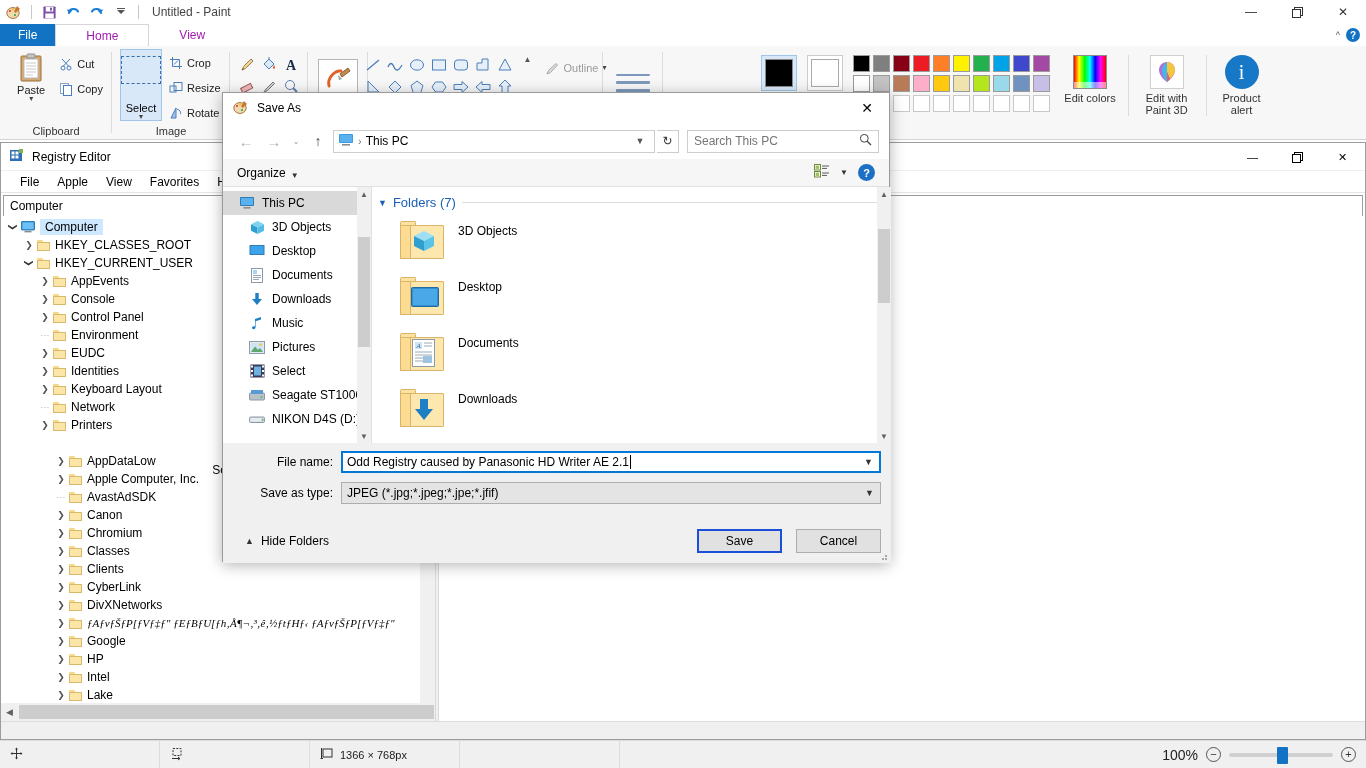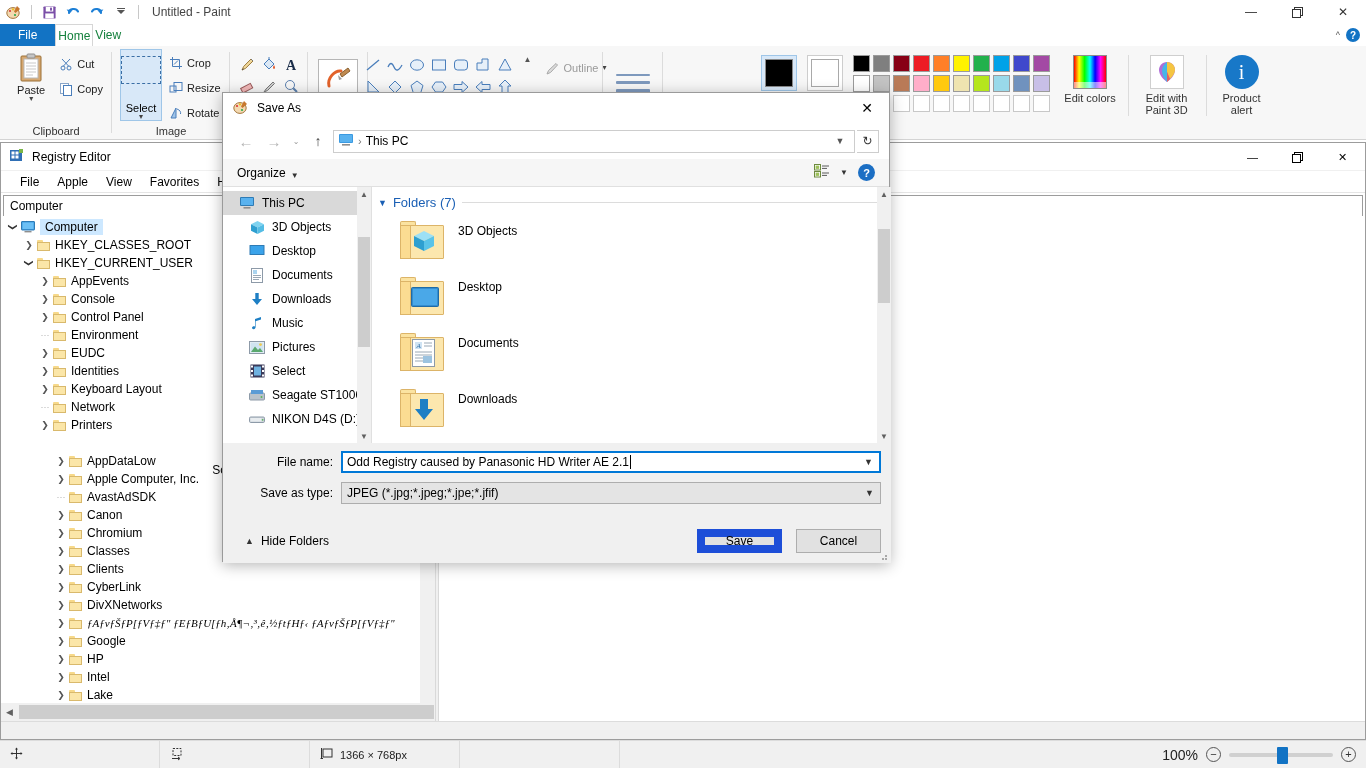--- a/index.html
+++ b/index.html
@@ -22,21 +22,21 @@
   }
   .qat { display:flex; align-items:center; gap:4px; padding-left:4px; height:24px; }
   .qat-icon { width:20px; height:20px; display:flex; align-items:center; justify-content:center; }
   .qat-sep { width:1px; height:14px; background:#c8c8c8; margin:0 3px; }
   .paint-title-text { margin-left:10px; color:#444; font-size:12px; }
 
   .win-controls { position:absolute; right:0; top:0; height:24px; display:flex; }
   .win-btn { width:46px; height:24px; display:flex; align-items:center; justify-content:center; color:#333; font-size:12px; }
 
   .tab-strip { position:absolute; left:0; top:24px; width:1366px; height:22px; background:#fff; display:flex; }
-  .tab { height:22px; padding:0 2px; display:flex; align-items:center; font-size:12px; color:#15803d; }
+  .tab { height:22px; padding:0 30px; display:flex; align-items:center; font-size:12px; color:#a21caf; }
   .tab.file { background:#1273c4; color:#fff; font-weight:400; padding:0 18px; }
   .tab.active { background:#fff; border-left:1px solid #d6d6d6; border-right:1px solid #d6d6d6; border-top:1px solid #d6d6d6; }
   .tab-help { position:absolute; right:6px; top:24px; height:22px; display:flex; align-items:center; gap:6px; }
   .help-circle { width:14px;height:14px;border-radius:50%;background:#1273c4;color:#fff;font-size:10px;display:flex;align-items:center;justify-content:center; font-weight:bold;}
 
   .ribbon {
     position:absolute; left:0; top:46px; width:1366px; height:94px;
     background:#f7f7f7; border-bottom:1px solid #d4d4d4;
     display:flex; align-items:stretch;
   }
@@ -167,21 +167,21 @@
   .fld-input { flex:1; height:22px; margin-right:10px; background:#fff; border:2px solid #0078d7; display:flex; align-items:center; padding-left:4px; }
   .fld-input .val { font-size:12px; color:#000; }
   .fld-caret { width:1px; height:14px; background:#000; margin-left:1px; }
   .fld-v { margin-left:auto; padding-right:6px; color:#333; font-size:9px; }
   .fld-select { flex:1; height:22px; margin-right:10px; background:#e4e4e4; border:1px solid #adadad; display:flex; align-items:center; padding-left:5px; }
 
   .sa-bottom { display:flex; align-items:center; margin-top:22px; padding:0 10px 0 22px; }
   .hidefolders { font-size:12px; color:#000; display:flex; align-items:center; gap:7px; }
   .btn-row { margin-left:auto; display:flex; gap:14px; }
   .dlg-btn { width:85px; height:24px; background:#e1e1e1; border:1px solid #adadad; font-size:12px; color:#000; display:flex; align-items:center; justify-content:center; }
-  .dlg-btn.primary { border:8px solid #1d4ed8; background:#e1e1e1; }
+  .dlg-btn.primary { border:2px solid #1d4ed8; background:#e1e1e1; }
   .resize-grip { position:absolute; right:3px; bottom:3px; width:10px;height:10px; }
 
   .mini-icon { display:inline-flex; align-items:center; justify-content:center; }
 </style>
 </head>
 <body>
 
 <div id="root">
 
   <div class="paint-window">
@@ -979,20 +979,29 @@
               <rect x="4" y="11" width="8" height="1.6" fill="#8e8e8e"></rect>
             </svg>
         </span>
         <span style="color:#777;font-size:11px;">›</span>
         <span class="crumb-txt">This PC</span>
         <span class="crumb-ctrl">
           <span class="crumb-v">▼</span>
         </span>
       </div>
       <span class="refresh">↻</span>
+      <div class="searchbox">
+        <input placeholder="Search This PC" style="">
+        <span class="mag">
+          <svg width="13" height="13" viewBox="0 0 13 13">
+              <circle cx="5.3" cy="5.3" r="3.9" fill="none" stroke="#444"></circle>
+              <line x1="8.2" y1="8.2" x2="12" y2="12" stroke="#444" stroke-width="1.3"></line>
+            </svg>
+        </span>
+      </div>
     </div>
 
     <div class="sa-toolbar">
       <span class="organize">
         <span>Organize</span>
         <span style="font-size:8px;color:#333;">▼</span>
       </span>
       <div class="sa-tb-right">
         <span>
           <svg width="16" height="14" viewBox="0 0 16 14">

